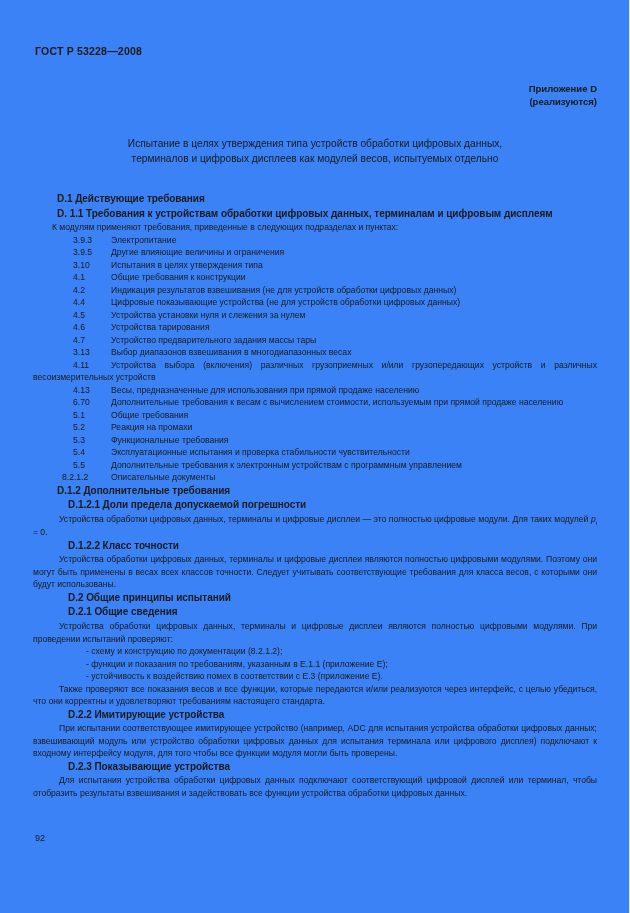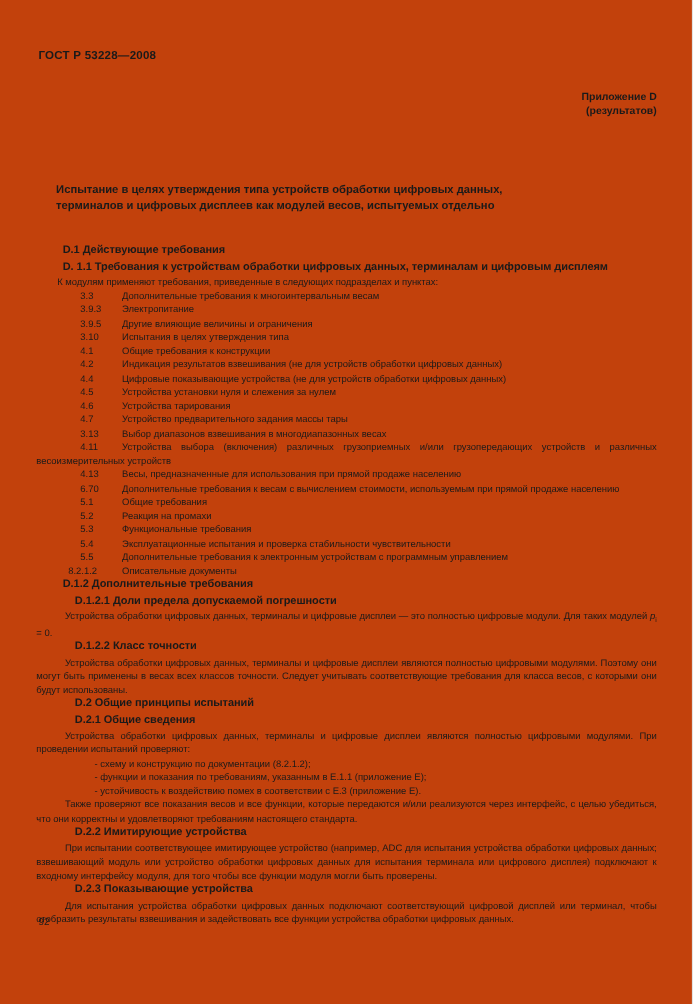--- a/index.html
+++ b/index.html
@@ -8,21 +8,21 @@
     background: #ffffff;
   }
   body {
     font-family: "Liberation Sans", sans-serif;
     color: #1a1a1a;
   }
   .page {
     position: relative;
     width: 630px;
     height: 913px;
-    background: #c2410c;
+    background: #3b82f6;
     box-sizing: border-box;
     overflow: hidden;
   }
   .page-edge-right {
     position: absolute;
     top: 0;
     right: 0;
     width: 1px;
     height: 913px;
     background: #e3e3e3;
@@ -44,24 +44,25 @@
 
   .appendix-block {
     text-align: right;
     margin-top: 25px;
     font-size: 9.5px;
     font-weight: bold;
     line-height: 1.42;
   }
 
   .doc-title {
+    text-align: center;
     font-size: 10.2px;
-    font-weight: bold;
+    font-weight: normal;
     line-height: 1.52;
-    margin-top: 56px;
+    margin-top: 27px;
     padding: 0 18px;
   }
 
   .body-block {
     margin-top: 25px;
     font-size: 8.6px;
     line-height: 1.455;
   }
 
   h3.head {
@@ -150,39 +151,35 @@
 
 <div class="page">
   <div class="page-edge-right"></div>
 
   <div class="content">
 
     <div class="doc-code">ГОСТ Р 53228—2008</div>
 
     <div class="appendix-block">
       <div>Приложение D</div>
-      <div>(результатов)</div>
+      <div>(реализуются)</div>
     </div>
 
     <div class="doc-title">
       <div>Испытание в целях утверждения типа устройств обработки цифровых данных,</div>
       <div>терминалов и цифровых дисплеев как модулей весов, испытуемых отдельно</div>
     </div>
 
     <div class="body-block">
 
       <h3 class="head">D.1 Действующие требования</h3>
       <h3 class="head">D. 1.1 Требования к устройствам обработки цифровых данных, терминалам и цифровым дисплеям</h3>
       <p class="para noindent">К модулям применяют требования, приведенные в следующих подразделах и пунктах:</p>
 
       <ul class="list" id="requirements-list">
-          <li>
-            <span class="num">3.3</span>
-            <span class="label">Дополнительные требования к многоинтервальным   весам</span>
-          </li>
           <li>
             <span class="num">3.9.3</span>
             <span class="label">Электропитание</span>
           </li>
           <li>
             <span class="num">3.9.5</span>
             <span class="label">Другие влияющие величины и ограничения</span>
           </li>
           <li>
             <span class="num">3.10</span>

